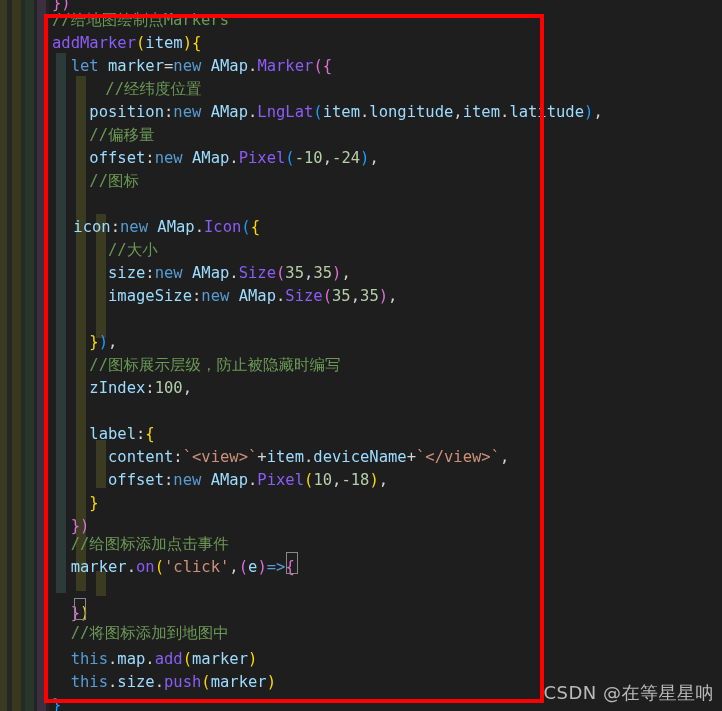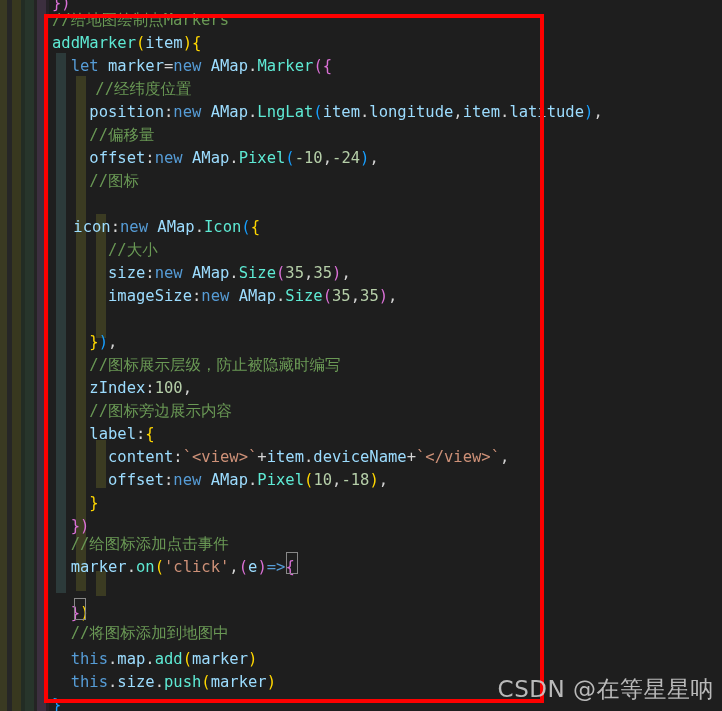--- a/index.html
+++ b/index.html
@@ -47,21 +47,21 @@
     color: #d4d4d4;
   }
   .code-line .ind {
     display: inline-block;
     white-space: pre;
   }
 
   
   .t-com   { color: #6a9955; }
   .t-key   { color: #569cd6; }
-  .t-fn    { color: #5eead4; text-align: center; }
+  .t-fn    { color: #8b5cf6; text-align: center; }
   .t-var   { color: #9cdcfe; }
   .t-num   { color: #b5cea8; }
   .t-str   { color: #ce9178; }
   .t-plain { color: #d4d4d4; }
   .t-p1    { color: #ffd700; }
   .t-p2    { color: #da70d6; }
   .t-p3    { color: #179fff; }
 
   
   .indent-block {
@@ -84,21 +84,21 @@
     pointer-events: none;
   }
 
   
   #csdn-watermark {
     position: absolute;
     right: 8px;
     bottom: 6px;
     color: #cfcfcf;
     opacity: 0.88;
-    font-size: 23px;
+    font-size: 18px;
     font-family: "DejaVu Sans", "Liberation Sans", sans-serif;
     letter-spacing: 0.5px;
     white-space: nowrap;
   }
   #site-watermark {
     position: absolute;
     left: 4px;
     bottom: 3px;
     color: #8d8d8d;
     opacity: 0.42;
@@ -129,34 +129,34 @@
       <div class="indent-block" style="left: 96px; top: 214px; height: 124px; background: rgb(59, 59, 34);"></div>
       <div class="indent-block" style="left: 96px; top: 440px; height: 48px; background: rgb(59, 59, 34);"></div>
       <div class="indent-block" style="left: 96px; top: 571px; height: 25px; background: rgb(59, 59, 34);"></div>
     </div>
 
   <div class="code-layer" id="code-layer">
       <div class="code-line" style="top: -8px; left: 52px;"><span class="t-p2">})</span></div>
       <div class="code-line" style="top: 9px; left: 52px;"><span class="t-com">//给地图绘制点Markers</span></div>
       <div class="code-line" style="top: 32px; left: 52px;"><span class="t-fn">addMarker</span><span class="t-p1">(</span><span class="t-var">item</span><span class="t-p1">)</span><span class="t-p1">{</span></div>
       <div class="code-line" style="top: 55px; left: 52px;"><span class="ind">  </span><span class="t-key">let</span><span class="t-plain"> </span><span class="t-var">marker</span><span class="t-plain">=</span><span class="t-key">new</span><span class="t-plain"> </span><span class="t-var">AMap</span><span class="t-plain">.</span><span class="t-fn">Marker</span><span class="t-p2">(</span><span class="t-p2">{</span></div>
-      <div class="code-line" style="top: 78px; left: 58px;"><span class="ind">    </span><span class="t-com">//经纬度位置</span></div>
+      <div class="code-line" style="top: 78px; left: 68px;"><span class="ind">    </span><span class="t-com">//经纬度位置</span></div>
       <div class="code-line" style="top: 101px; left: 52px;"><span class="ind">    </span><span class="t-var">position</span><span class="t-plain">:</span><span class="t-key">new</span><span class="t-plain"> </span><span class="t-var">AMap</span><span class="t-plain">.</span><span class="t-fn">LngLat</span><span class="t-p3">(</span><span class="t-var">item</span><span class="t-plain">.</span><span class="t-var">longitude</span><span class="t-plain">,</span><span class="t-var">item</span><span class="t-plain">.</span><span class="t-var">latitude</span><span class="t-p3">)</span><span class="t-plain">,</span></div>
       <div class="code-line" style="top: 124px; left: 52px;"><span class="ind">    </span><span class="t-com">//偏移量</span></div>
       <div class="code-line" style="top: 147px; left: 52px;"><span class="ind">    </span><span class="t-var">offset</span><span class="t-plain">:</span><span class="t-key">new</span><span class="t-plain"> </span><span class="t-var">AMap</span><span class="t-plain">.</span><span class="t-fn">Pixel</span><span class="t-p3">(</span><span class="t-num">-10</span><span class="t-plain">,</span><span class="t-num">-24</span><span class="t-p3">)</span><span class="t-plain">,</span></div>
       <div class="code-line" style="top: 170px; left: 52px;"><span class="ind">    </span><span class="t-com">//图标</span></div>
       <div class="code-line" style="top: 193px; left: 52px;"></div>
       <div class="code-line" style="top: 216px; left: 36px;"><span class="ind">    </span><span class="t-var">icon</span><span class="t-plain">:</span><span class="t-key">new</span><span class="t-plain"> </span><span class="t-var">AMap</span><span class="t-plain">.</span><span class="t-fn">Icon</span><span class="t-p3">(</span><span class="t-p1">{</span></div>
       <div class="code-line" style="top: 239px; left: 52px;"><span class="ind">      </span><span class="t-com">//大小</span></div>
       <div class="code-line" style="top: 262px; left: 52px;"><span class="ind">      </span><span class="t-var">size</span><span class="t-plain">:</span><span class="t-key">new</span><span class="t-plain"> </span><span class="t-var">AMap</span><span class="t-plain">.</span><span class="t-fn">Size</span><span class="t-p2">(</span><span class="t-num">35</span><span class="t-plain">,</span><span class="t-num">35</span><span class="t-p2">)</span><span class="t-plain">,</span></div>
       <div class="code-line" style="top: 285px; left: 52px;"><span class="ind">      </span><span class="t-var">imageSize</span><span class="t-plain">:</span><span class="t-key">new</span><span class="t-plain"> </span><span class="t-var">AMap</span><span class="t-plain">.</span><span class="t-fn">Size</span><span class="t-p2">(</span><span class="t-num">35</span><span class="t-plain">,</span><span class="t-num">35</span><span class="t-p2">)</span><span class="t-plain">,</span></div>
       <div class="code-line" style="top: 331px; left: 52px;"><span class="ind">    </span><span class="t-p1">}</span><span class="t-p3">)</span><span class="t-plain">,</span></div>
       <div class="code-line" style="top: 354px; left: 52px;"><span class="ind">    </span><span class="t-com">//图标展示层级，防止被隐藏时编写</span></div>
       <div class="code-line" style="top: 377px; left: 52px;"><span class="ind">    </span><span class="t-var">zIndex</span><span class="t-plain">:</span><span class="t-num">100</span><span class="t-plain">,</span></div>
-      <div class="code-line" style="top: 400px; left: 52px;"><span class="ind">    </span><span class="t-com">//图标旁边展示内容</span></div>
+      <div class="code-line" style="top: 400px; left: 52px;"><span class="ind">    </span></div>
       <div class="code-line" style="top: 423px; left: 52px;"><span class="ind">    </span><span class="t-var">label</span><span class="t-plain">:</span><span class="t-p1">{</span></div>
       <div class="code-line" style="top: 446px; left: 52px;"><span class="ind">      </span><span class="t-var">content</span><span class="t-plain">:</span><span class="t-str">`&lt;view&gt;`</span><span class="t-plain">+</span><span class="t-var">item</span><span class="t-plain">.</span><span class="t-var">deviceName</span><span class="t-plain">+</span><span class="t-str">`&lt;/view&gt;`</span><span class="t-plain">,</span></div>
       <div class="code-line" style="top: 469px; left: 52px;"><span class="ind">      </span><span class="t-var">offset</span><span class="t-plain">:</span><span class="t-key">new</span><span class="t-plain"> </span><span class="t-var">AMap</span><span class="t-plain">.</span><span class="t-fn">Pixel</span><span class="t-p1">(</span><span class="t-num">10</span><span class="t-plain">,</span><span class="t-num">-18</span><span class="t-p1">)</span><span class="t-plain">,</span></div>
       <div class="code-line" style="top: 492px; left: 52px;"><span class="ind">    </span><span class="t-p1">}</span></div>
       <div class="code-line" style="top: 515px; left: 52px;"><span class="ind">  </span><span class="t-p2">}</span><span class="t-p2">)</span></div>
       <div class="code-line" style="top: 533px; left: 52px;"><span class="ind">  </span><span class="t-com">//给图标添加点击事件</span></div>
       <div class="code-line" style="top: 556px; left: 52px;"><span class="ind">  </span><span class="t-var">marker</span><span class="t-plain">.</span><span class="t-fn">on</span><span class="t-p1">(</span><span class="t-str">'click'</span><span class="t-plain">,</span><span class="t-p2">(</span><span class="t-var">e</span><span class="t-p2">)</span><span class="t-key">=&gt;</span><span class="t-p2">{</span></div>
       <div class="code-line" style="top: 579px; left: 52px;"></div>
       <div class="code-line" style="top: 602px; left: 52px;"><span class="ind">  </span><span class="t-p2">}</span><span class="t-p1">)</span></div>
       <div class="code-line" style="top: 622px; left: 52px;"><span class="ind">  </span><span class="t-com">//将图标添加到地图中</span></div>

